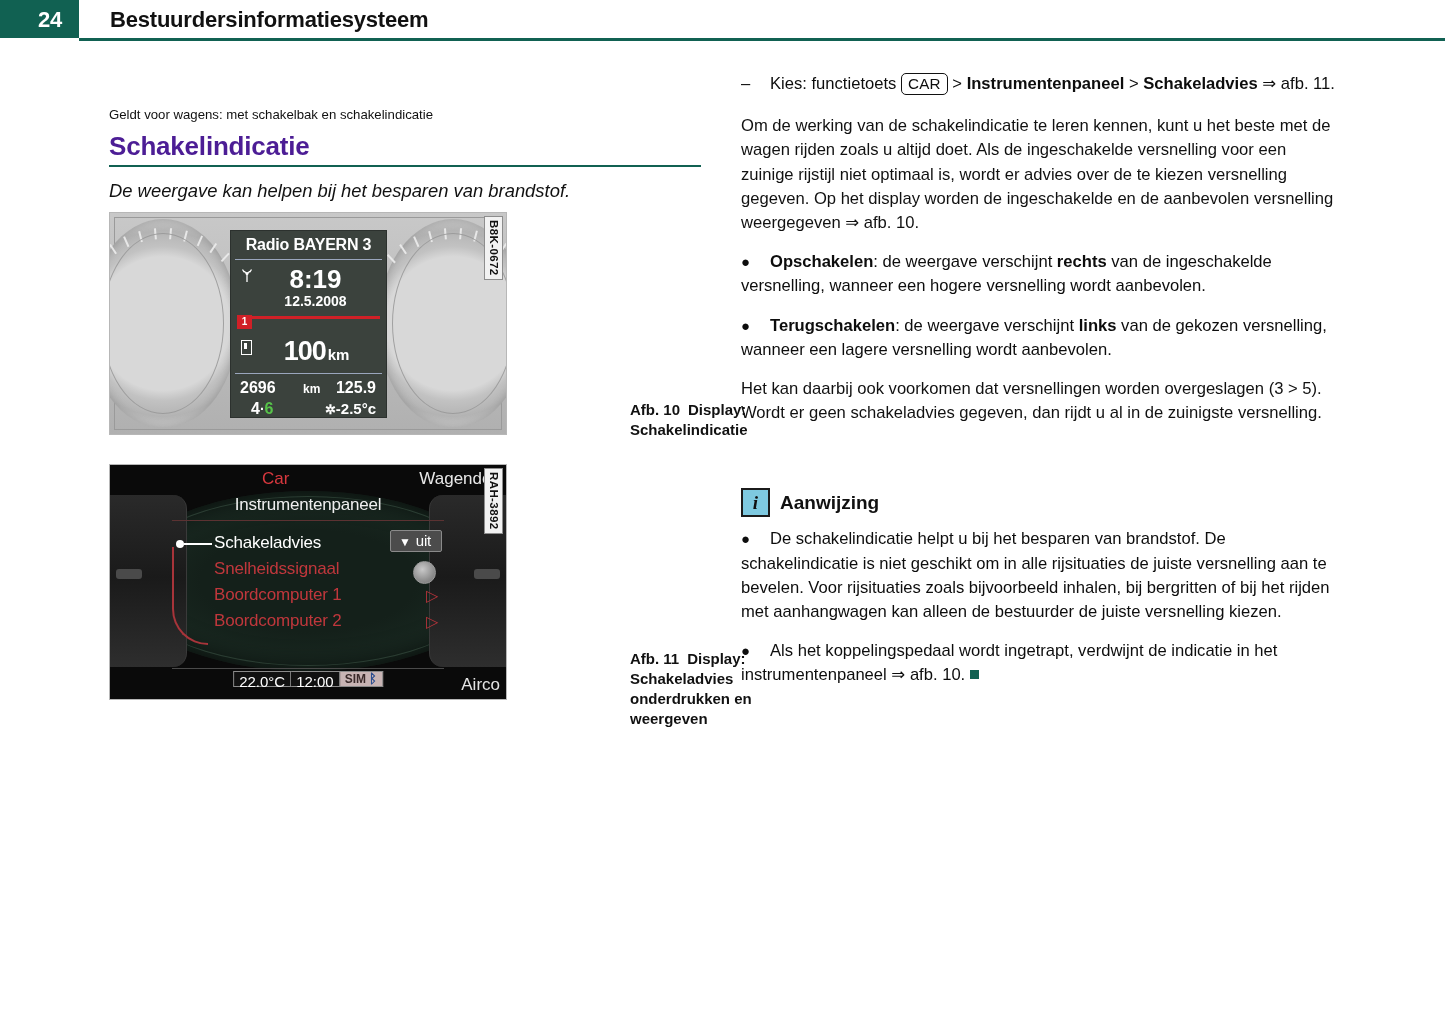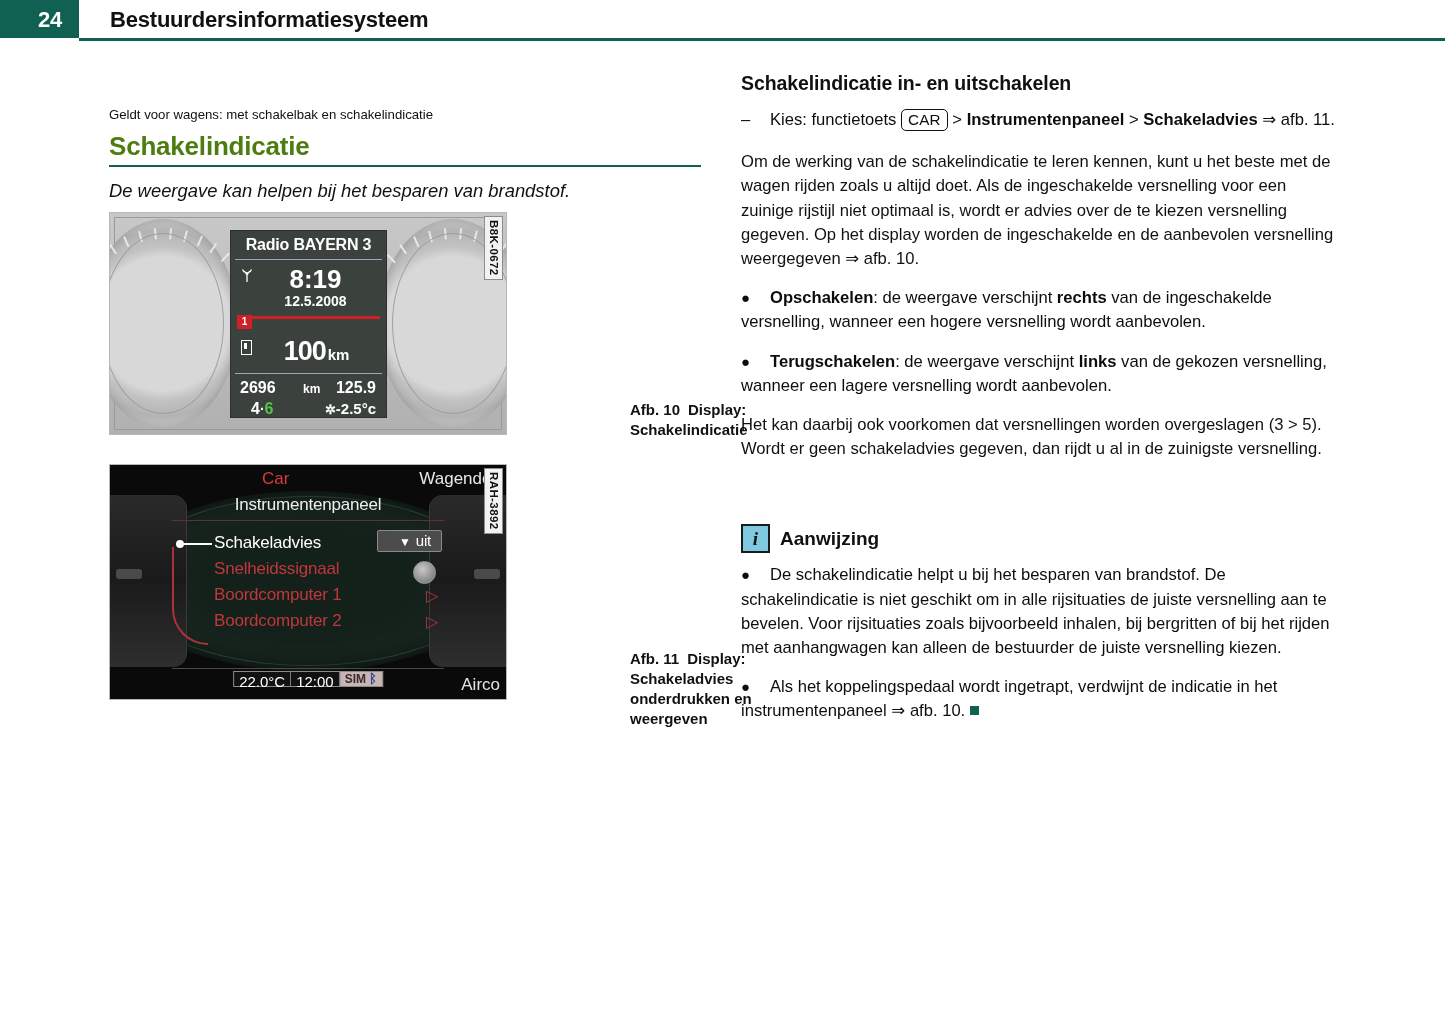--- a/index.html
+++ b/index.html
@@ -121,21 +121,21 @@
   .applies-line {
     font-size: 13.2px;
     line-height: 18px;
     color: #111111;
     margin: 0 0 6px 0;
   }
 
   .section-title {
     font-size: 26px;
     font-weight: bold;
-    color: #4d7c0f;
+    color: #4c1d95;
     margin: 0;
     letter-spacing: -0.2px;
     line-height: 32px;
   }
   .section-rule {
     width: 592px;
     height: 2px;
     background: #116152;
     margin: 3px 0 11px 0;
   }
@@ -545,21 +545,21 @@
     border-radius: 0 0 0 70px;
   }
   .mmi-uit {
     position: absolute;
     right: 2px;
     top: -3px;
     background: #4c4c4c;
     border: 1px solid #8a8a8a;
     color: #ffffff;
     font-size: 15px;
-    padding: 1px 10px 2px 21px;
+    padding: 1px 10px 2px 8px;
     border-radius: 2px;
   }
   .mmi-uit .tri {
     font-size: 12px;
     margin-right: 5px;
   }
   .mmi-circle-btn {
     position: absolute;
     right: 8px;
     top: 2px;
@@ -826,21 +826,20 @@
     </div>
     <div class="fig-caption" style="top:185px;">
       <span>Afb. 11</span><span class="cap-sp"></span><span>Display: Schakeladvies onderdrukken en weergeven</span>
     </div>
   </div>
 
 </div>
 
 <div class="col-right">
 
-  <div class="sub-title">Schakelindicatie in- en uitschakelen</div>
 
   <div class="bullet-item dash-item">
     <span class="dash-mark">–</span><span>Kies: functietoets</span>
     <span class="key-chip">CAR</span>
     <span>&gt;</span>
     <b>Instrumentenpaneel</b>
     <span>&gt;</span>
     <b>Schakeladvies</b>
     <span>⇒</span>
     <span>afb. 11.</span>

